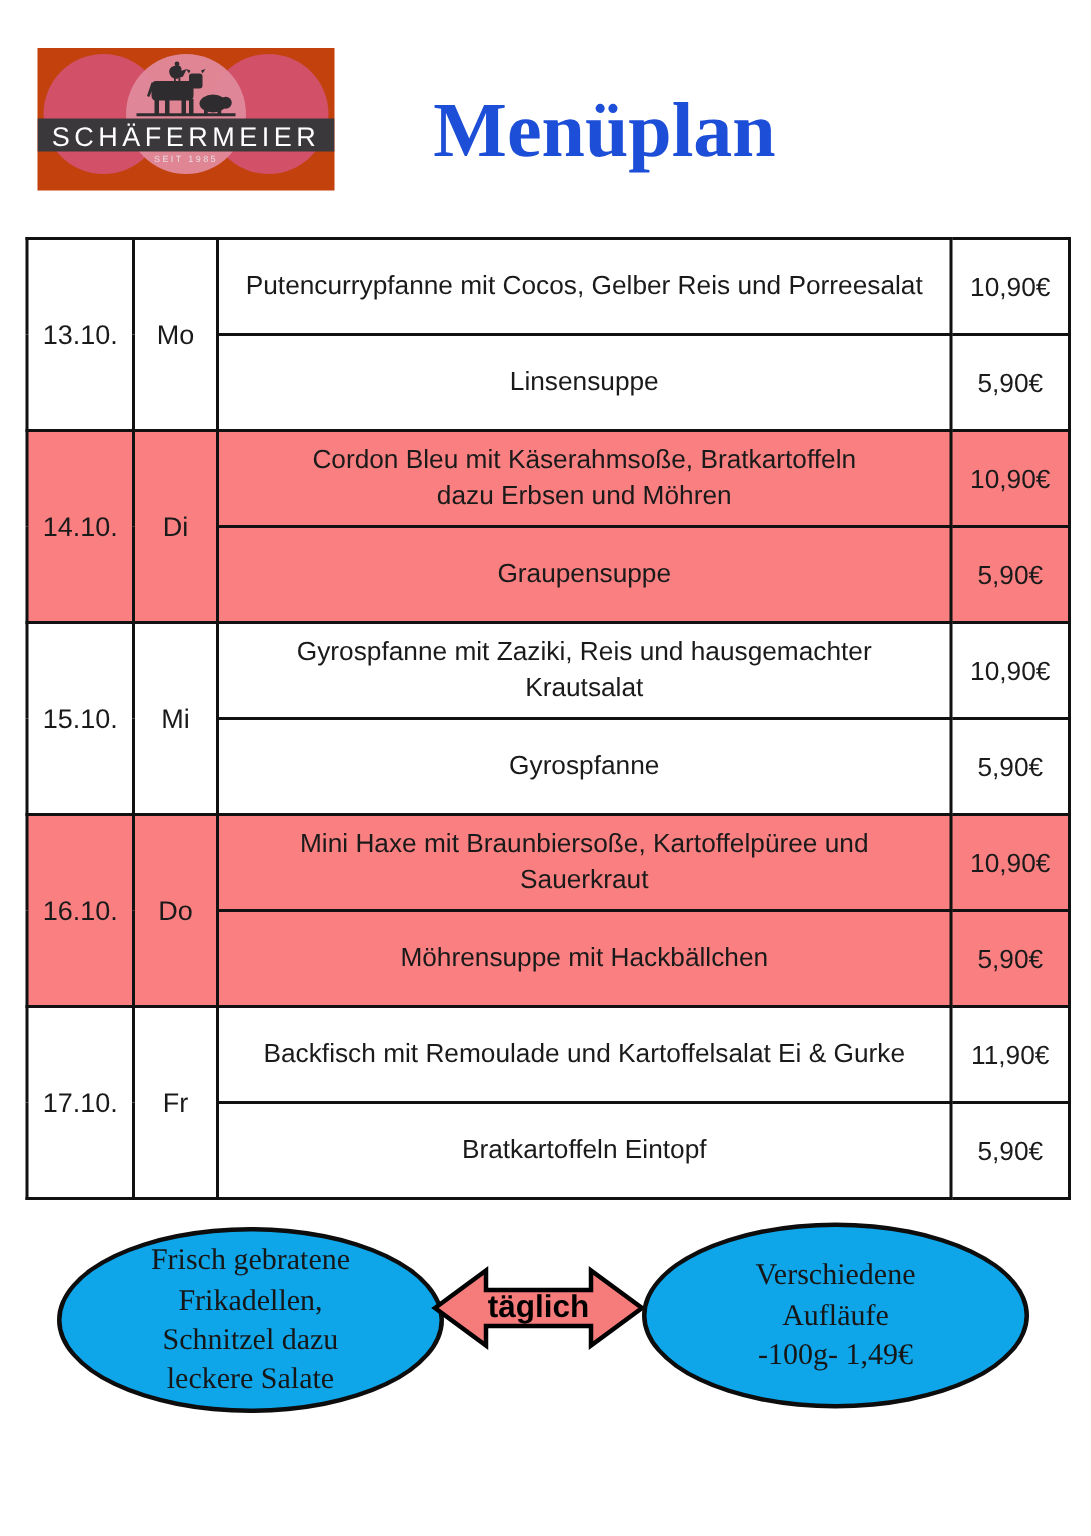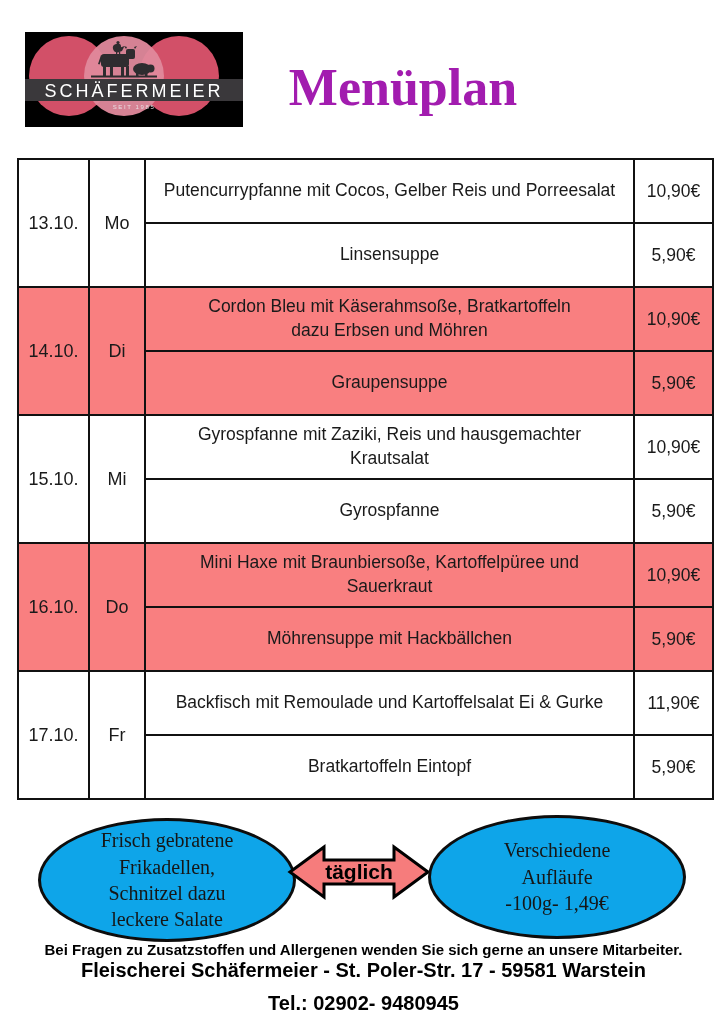--- a/index.html
+++ b/index.html
@@ -2,37 +2,37 @@
 <html><head>
 <meta charset="utf-8">
 <style>
   html,body { margin:0; padding:0; background:#ffffff; }
   .page {
     position:relative; width:727px; height:1024px; background:#ffffff;
     font-family:"Liberation Sans", sans-serif; overflow:hidden; margin:0 auto;
   }
 
   
-  .logo { position:absolute; left:25px; top:32px; width:218px; height:95px; background:#000000; overflow:hidden; }
+  .logo { position:absolute; left:25px; top:32px; width:198px; height:95px; background:#c2410c; overflow:hidden; }
   .logo .circle { position:absolute; width:80px; height:80px; border-radius:50%; top:4px; }
   .c-left  { left:4px;  background:#d25068; }
   .c-right { left:114px; background:#d25068; }
   .c-mid   { left:59px; background:#e0899c; opacity:.95; }
   .animals { position:absolute; left:54px; top:6px; width:90px; height:44px; }
   .logo-band { position:absolute; left:0; right:0; top:47px; height:22px; background:#3a383b; }
   .logo-name { position:absolute; left:0; right:0; top:49px; text-align:center; color:#ffffff;
                font-size:18px; letter-spacing:3px; font-weight:400; }
   .logo-since { position:absolute; left:0; right:0; top:72px; text-align:center; color:#e9dde1;
                font-size:6px; letter-spacing:1.6px; }
   .logo-bottom { position:absolute; left:0; right:0; bottom:0; height:16px; background:#3a383b;
                color:#f2eef0; font-size:8px; letter-spacing:1.1px; text-align:center; line-height:15px; }
 
   
   .title { position:absolute; left:233px; top:58px; width:340px; text-align:center;
-           font-family:"Liberation Serif", serif; font-weight:bold; font-size:52px; color:#a21caf; }
+           font-family:"Liberation Serif", serif; font-weight:bold; font-size:52px; color:#1d4ed8; }
 
   
   .menu-table { position:absolute; left:17px; top:158px; width:695px;
                 border-collapse:collapse; table-layout:fixed; }
   .menu-table td { border:2px solid #111111; color:#1a1a1a; vertical-align:middle; }
   .menu-table tr { height:64px; }
   td.date  { text-align:center; font-size:18px;margin-left:36px; }
   td.day   { text-align:center; font-size:18px; }
   td.dish  { text-align:center; font-size:17.5px; line-height:1.35; white-space:pre-line; padding:0 0; }
   td.price { text-align:center; font-size:17.5px; }
@@ -173,19 +173,14 @@
   <div class="arrow-wrap">
     <svg viewBox="0 0 146 62">
       <polygon points="4,31 38,6 38,19 108,19 108,6 142,31 108,56 108,43 38,43 38,56" fill="#f67c7c" stroke="#000000" stroke-width="3" stroke-linejoin="miter"></polygon>
     </svg>
     <div class="arrow-label">täglich</div>
   </div>
   <div class="oval oval-right">Verschiedene
 Aufläufe
 -100g- 1,49€</div>
 
-  <div class="footer">
-    <div class="f1">Bei Fragen zu Zusatzstoffen und Allergenen wenden Sie sich gerne an unsere Mitarbeiter.</div>
-    <div class="f2">Fleischerei Schäfermeier - St. Poler-Str. 17 - 59581 Warstein</div>
-    <div class="f3">Tel.: 02902- 9480945</div>
-  </div>
 
 </div>
 
 </body></html>

